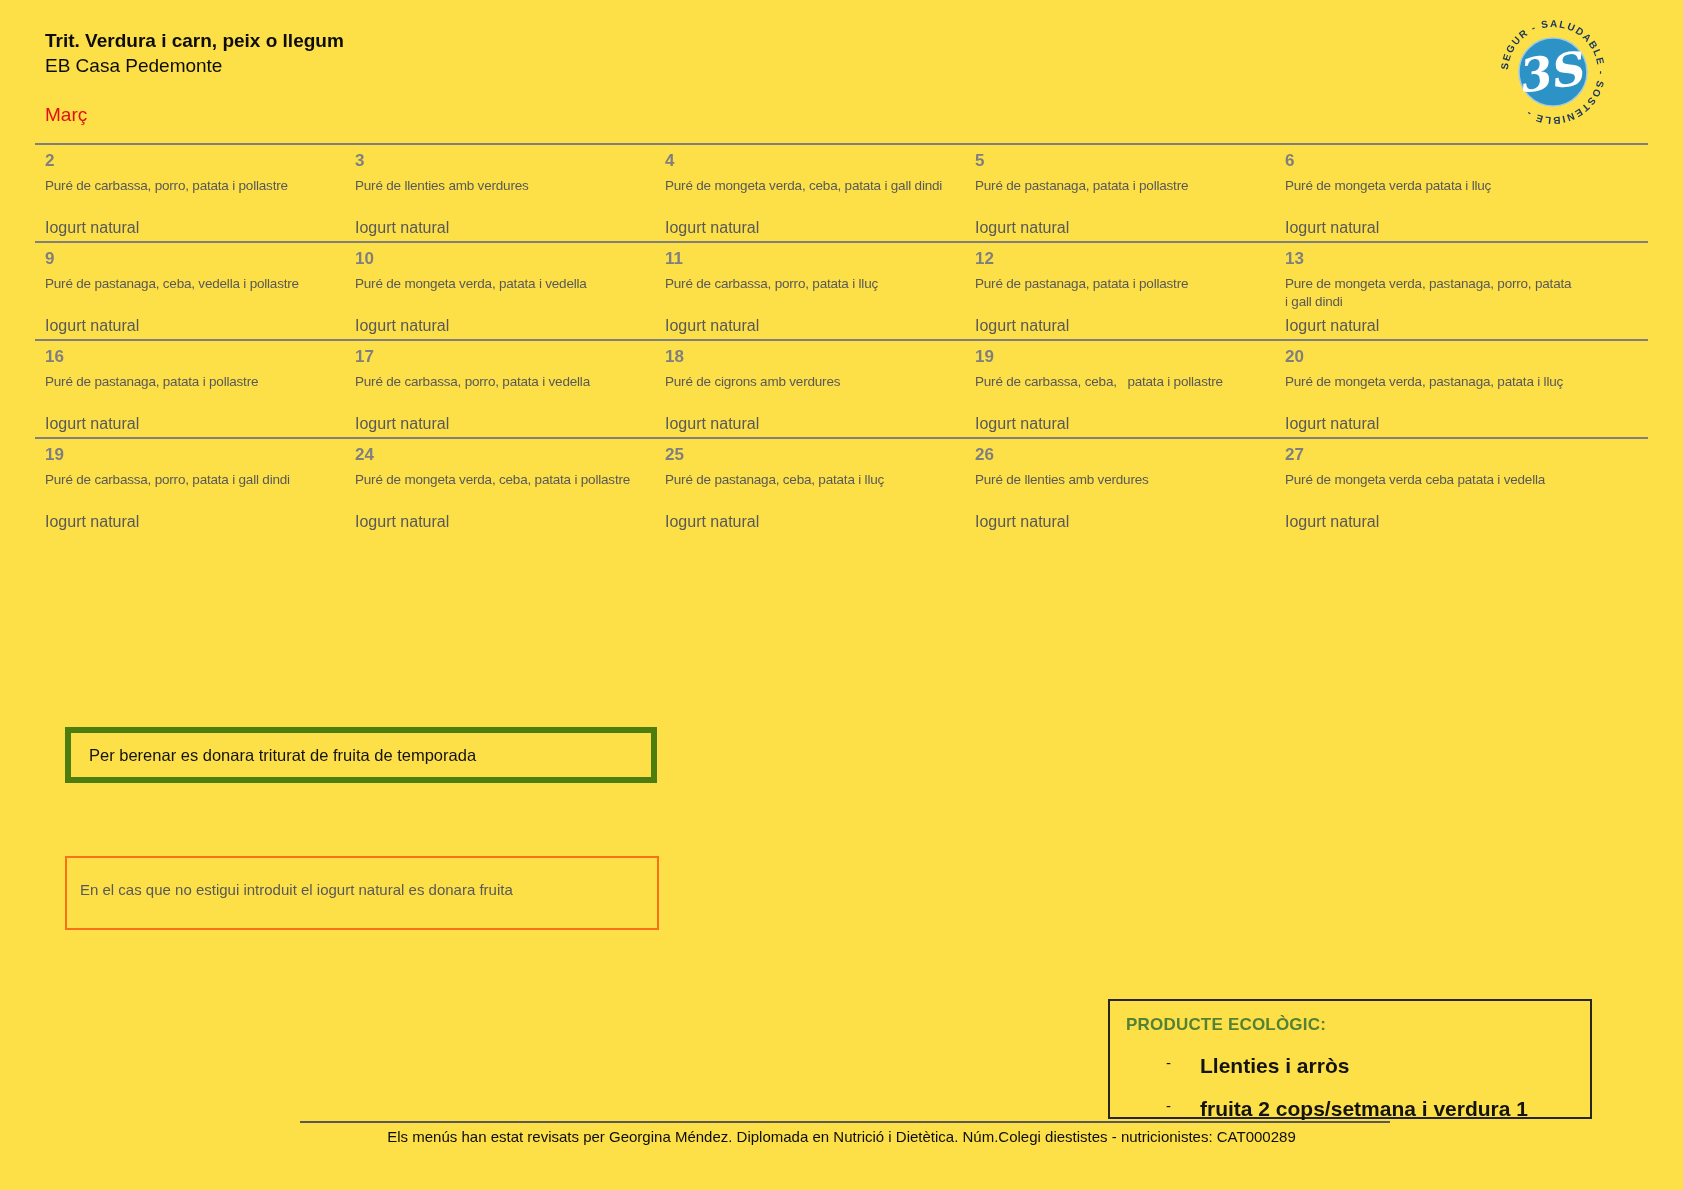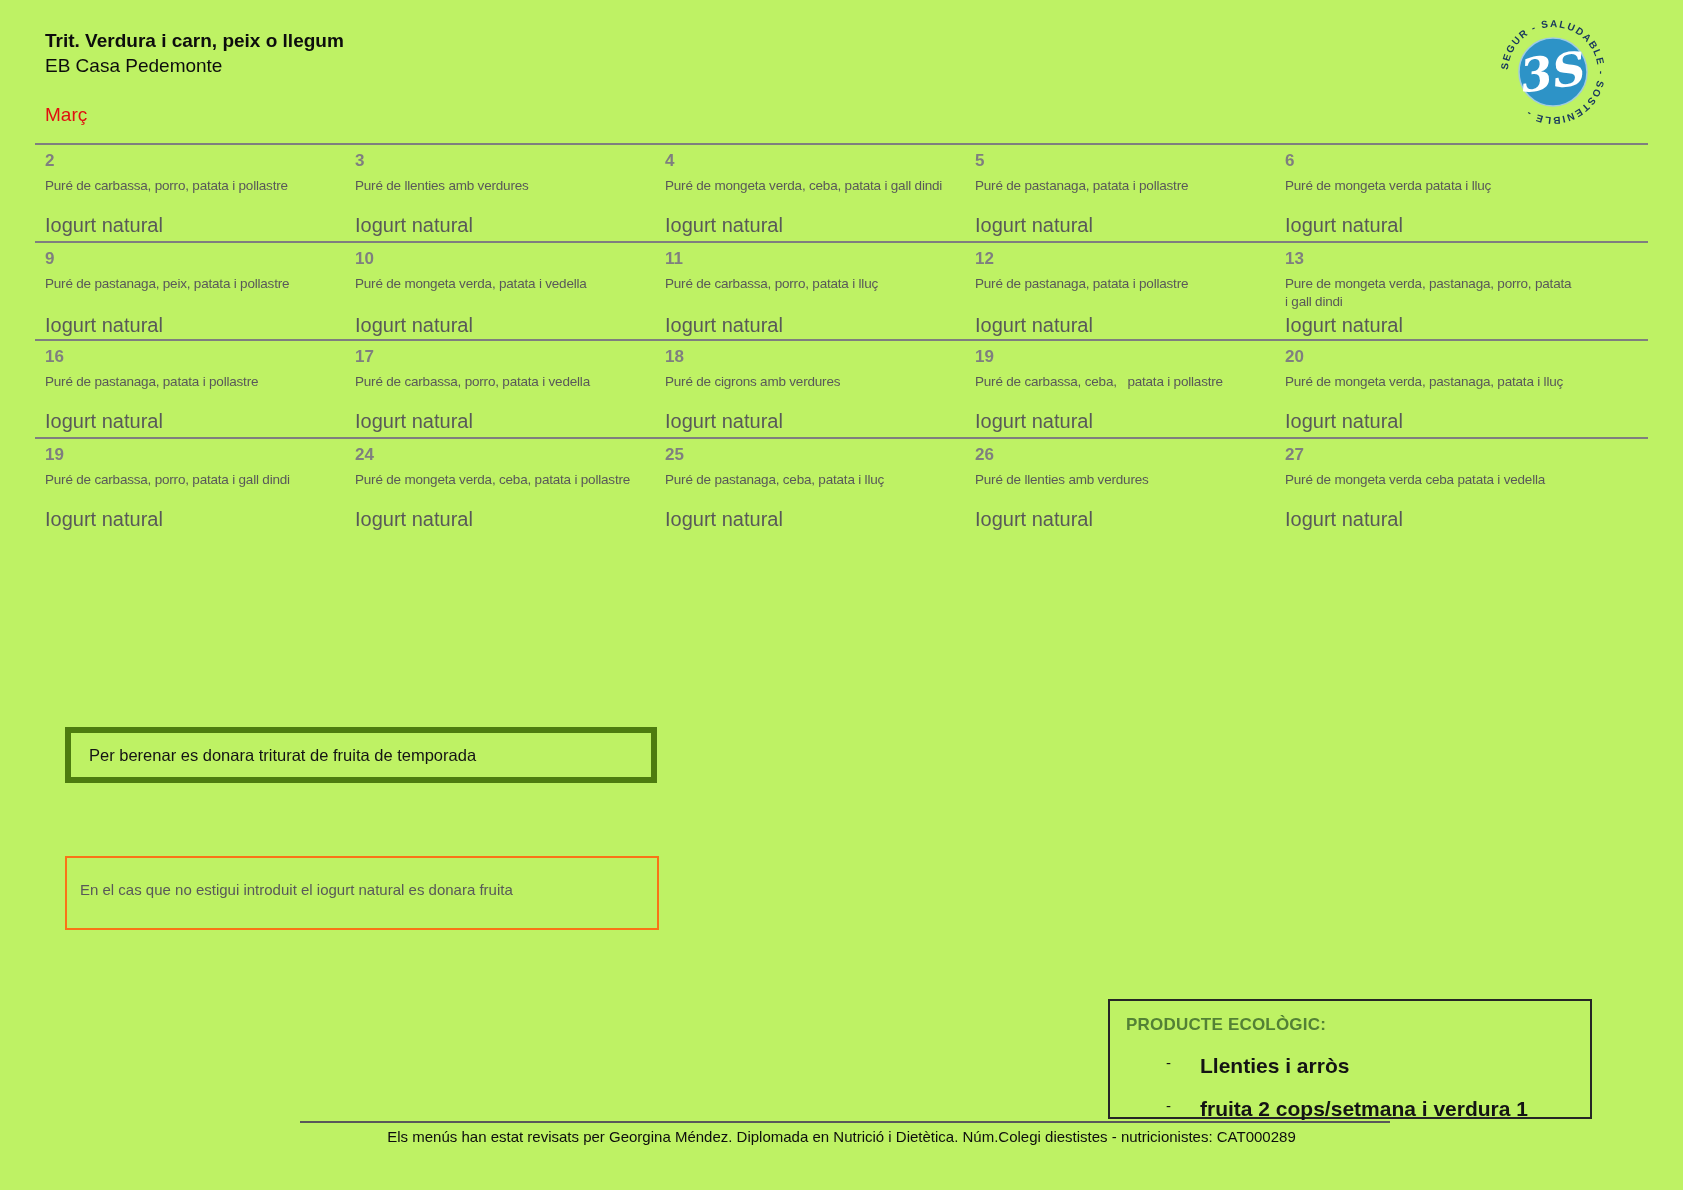--- a/index.html
+++ b/index.html
@@ -1,17 +1,17 @@
 <!DOCTYPE html>
 <html><head>
 <meta charset="utf-8">
 <style>
   html,body { margin:0; padding:0; background:#e8e8e8; }
   .page {
-    position:relative; width:1683px; height:1190px; background:#bef264;
+    position:relative; width:1683px; height:1190px; background:#fde047;
     font-family:"Liberation Sans", sans-serif; color:#000; overflow:hidden;
     margin:0 auto;
   }
 
   
   .doc-head { position:absolute; left:45px; top:30px; }
   .doc-title { font-size:19px; font-weight:bold; color:#0d0d0d; }
   .doc-subtitle { font-size:19px; margin-top:3px; color:#0d0d0d; }
   .doc-month { position:absolute; left:45px; top:104px; font-size:19px; color:#e01010; }
   .logo { position:absolute; left:1494px; top:12px; width:118px; height:126px; }
@@ -27,21 +27,21 @@
     display:grid; grid-template-columns:repeat(5,310px); height:96px;
     border-bottom:2px solid #7f7f7f;
   }
   .week-row:last-child { border-bottom:none; }
   .day-cell { display:flex; flex-direction:column; padding:7px 8px 4px 10px; box-sizing:border-box; }
   .day-number { font-size:17px; font-weight:bold; color:#7f7f7f; line-height:1.1; }
   .menu-text {
     margin-top:6px; font-size:13.5px; letter-spacing:-0.2px; line-height:1.35;
     color:#595959; white-space:pre-wrap;
   }
-  .dessert { margin-top:auto; padding-top:3px; font-size:20px; color:#595959; }
+  .dessert { margin-top:auto; padding-top:3px; font-size:16px; color:#595959; }
 
   
   .note-box-1 {
     position:absolute; left:65px; top:727px; width:592px; height:56px;
     border:6px solid #4d7c0f; box-sizing:border-box;
   }
   .note-box-1 .note-text { padding:13px 10px 0 18px; font-size:16.5px; color:#141414; }
   .note-box-2 {
     position:absolute; left:65px; top:856px; width:594px; height:74px;
     border:2px solid #f97316; box-sizing:border-box;
@@ -113,21 +113,21 @@
           </div>
           <div class="day-cell">
             <div class="day-number">6</div>
             <div class="menu-text">Puré de mongeta verda patata i lluç</div>
             <div class="dessert">Iogurt natural</div>
           </div>
         </div>
         <div class="week-row">
           <div class="day-cell">
             <div class="day-number">9</div>
-            <div class="menu-text">Puré de pastanaga, peix, patata i pollastre</div>
+            <div class="menu-text">Puré de pastanaga, ceba, vedella i pollastre</div>
             <div class="dessert">Iogurt natural</div>
           </div>
           <div class="day-cell">
             <div class="day-number">10</div>
             <div class="menu-text">Puré de mongeta verda, patata i vedella</div>
             <div class="dessert">Iogurt natural</div>
           </div>
           <div class="day-cell">
             <div class="day-number">11</div>
             <div class="menu-text">Puré de carbassa, porro, patata i lluç</div>

